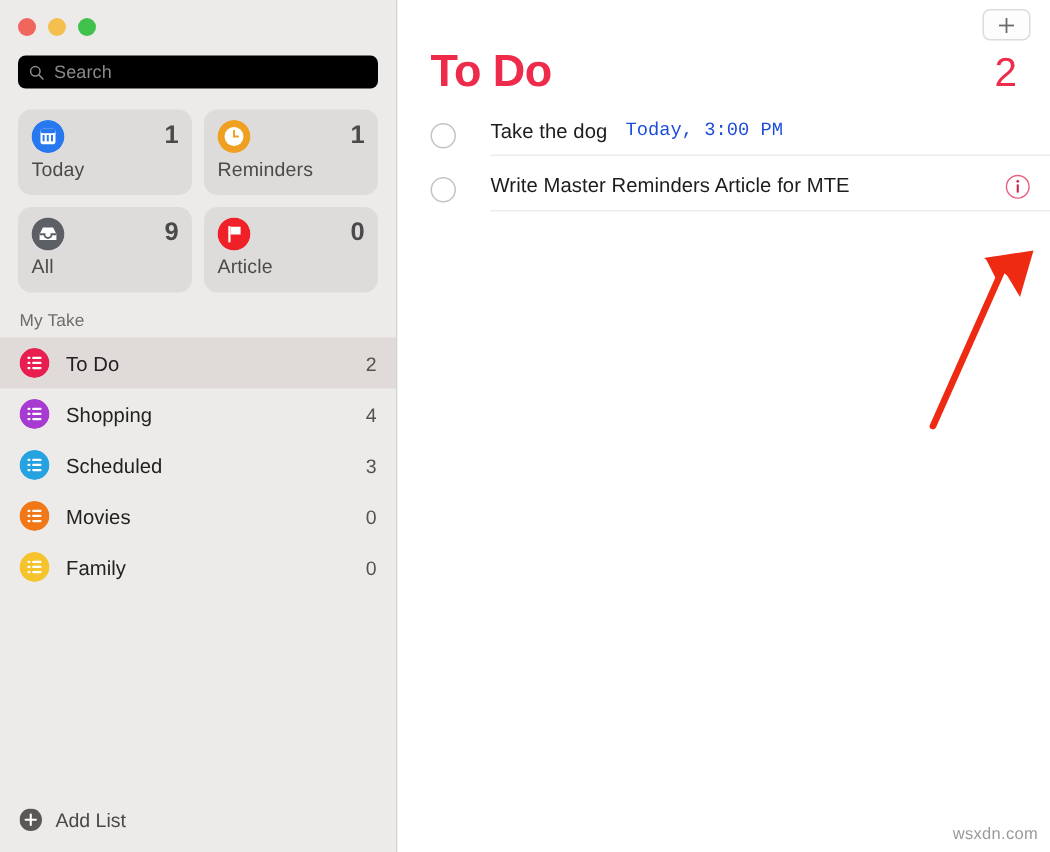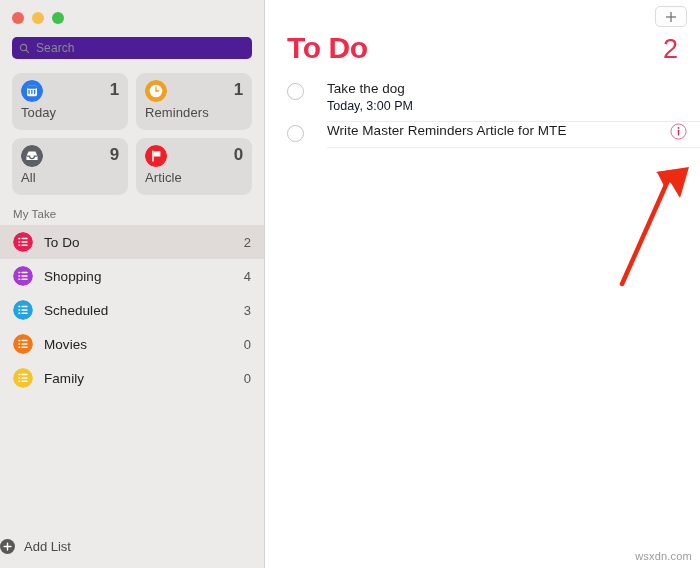--- a/index.html
+++ b/index.html
@@ -31,21 +31,21 @@
     padding: 12px 0 0 12px;
   }
   .light { width: 12px; height: 12px; border-radius: 50%; }
   .light.red    { background: #f0655c; }
   .light.yellow { background: #f5bf4f; }
   .light.green  { background: #3fc14c; }
 
   .search-wrap {
     margin: 13px 12px 0 12px;
     height: 22px;
-    background: #4c1d95;
+    background: #000000;
     border-radius: 5px;
     display: flex;
     align-items: center;
     padding: 0 7px;
     gap: 6px;
   }
   .search-ico { flex: 0 0 11px; height: 11px; display: block; }
   .search-ph {
     font-size: 12px;
     color: #8c8a88;
@@ -110,21 +110,21 @@
   }
 
   .add-list {
     position: absolute;
     left: 0; bottom: 0;
     width: 265px;
     height: 44px;
     display: flex;
     align-items: center;
     gap: 9px;
-    padding-left: 0;
+    padding-left: 13px;
   }
   .add-ico { width: 15px; height: 15px; display: block; flex: 0 0 15px; }
   .add-label { font-size: 13px; color: #4b4948; }
 
   
   .main {
     position: relative;
     flex: 1;
     height: 568px;
     background: #ffffff;
@@ -180,31 +180,32 @@
   .task-body {
     flex: 1;
     margin-left: 23px;
     padding-bottom: 7px;
     border-bottom: 1px solid #ececec;
     display: flex;
     align-items: flex-start;
     justify-content: space-between;
     padding-right: 13px;
   }
-  .task-texts { display: flex; flex-direction: column; gap: 1px; }
+  .task-texts { display: flex; gap: 12px; }
   .task-title {
     font-size: 13.5px;
     color: #1c1c1c;
     line-height: 17px;
     letter-spacing: .05px;
   }
   .task-sub {
     font-size: 12.5px;
-    color: #0f172a;
+    color: #1d4ed8;
     line-height: 16px;
+    font-family: Liberation Mono, monospace;
   }
   .info-ico { width: 17px; height: 17px; display: block; flex: 0 0 17px; margin-top: 1px; }
 
   .arrow-layer {
     position: absolute;
     left: 0; top: 0;
     width: 435px; height: 568px;
     pointer-events: none;
   }
   .watermark {

